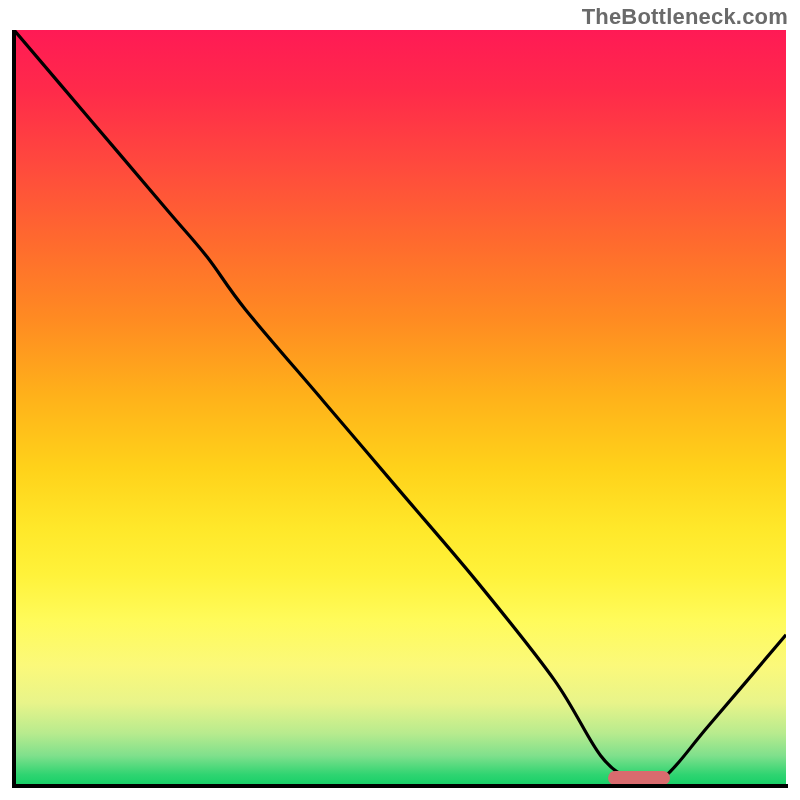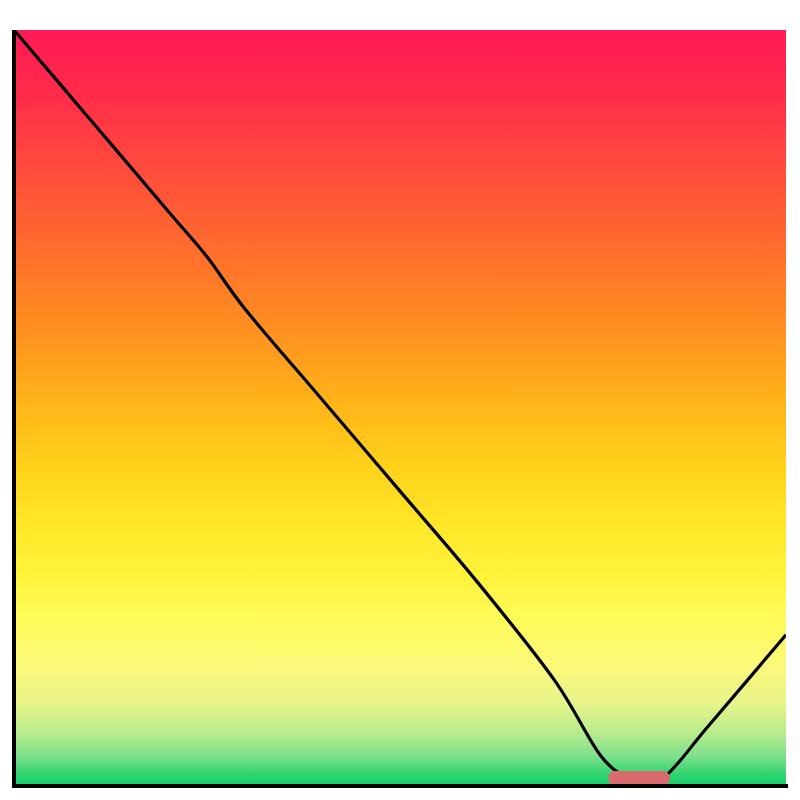--- a/index.html
+++ b/index.html
@@ -88,20 +88,21 @@
     border-radius: 7px;
     background: #d96b6e;
     z-index: 4;
   }
 </style>
 </head>
 <body>
 
 <div class="frame">
 
+  <div class="watermark">TheBottleneck.com</div>
 
   <div class="plot-area">
     <div class="gradient-fill"></div>
 
     <svg class="curve" viewBox="0 0 772 756" preserveAspectRatio="none">
       <path fill="none" stroke="#000000" stroke-width="3.2" d="M 0,0 C 12.866666666666667,15.120000000000005 51.46666666666667,60.48000000000003 77.2,90.72000000000003 C 102.93333333333334,120.96000000000002 135.1,158.75999999999993 154.4,181.43999999999994 C 173.70000000000002,204.11999999999995 180.13333333333333,210.42000000000007 193,226.80000000000007 C 205.86666666666667,243.18000000000006 212.29999999999998,255.77999999999997 231.6,279.71999999999997 C 250.9,303.65999999999997 283.06666666666666,340.2 308.8,370.44 C 334.53333333333336,400.68 360.26666666666665,430.91999999999996 386,461.15999999999997 C 411.73333333333335,491.4 437.46666666666664,520.38 463.2,551.88 C 488.93333333333334,583.38 519.8133333333333,621.18 540.4,650.16 C 560.9866666666667,679.14 573.8533333333334,709.38 586.72,725.76 C 599.5866666666667,742.14 607.3066666666667,744.6600000000001 617.6,748.44 C 627.8933333333333,752.22 635.6133333333333,757.2600000000001 648.48,748.44 C 661.3466666666667,739.62 674.2133333333334,719.46 694.8000000000001,695.52 C 715.3866666666668,671.5799999999999 759.1333333333333,619.92 772,604.8"></path>
     </svg>
 
     <div class="marker" style="left: 594.44px; width: 61.76px; top: 741.44px; background: rgb(217, 107, 110);"></div>
   </div>

